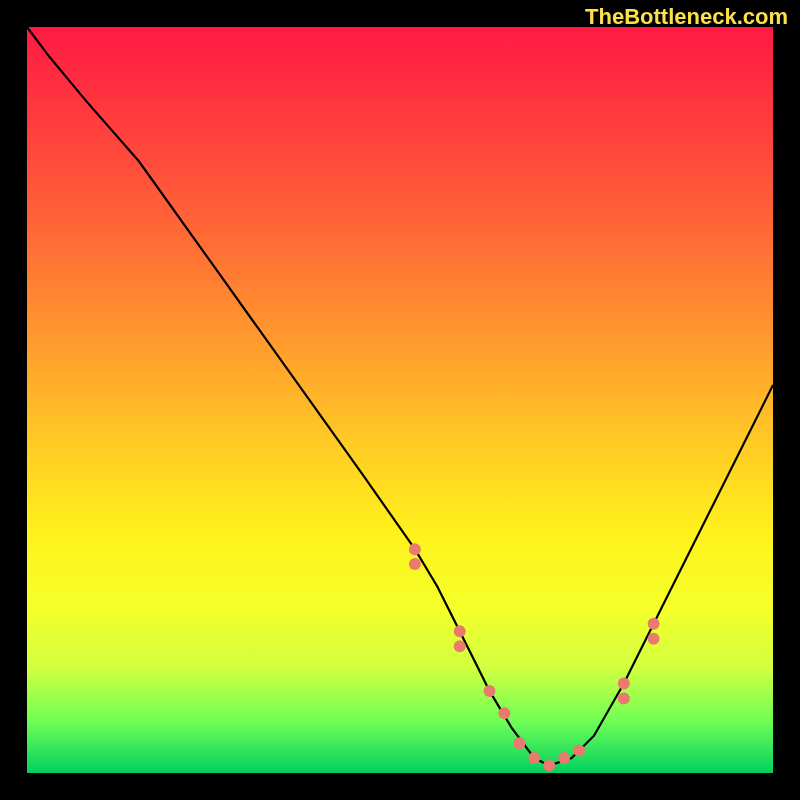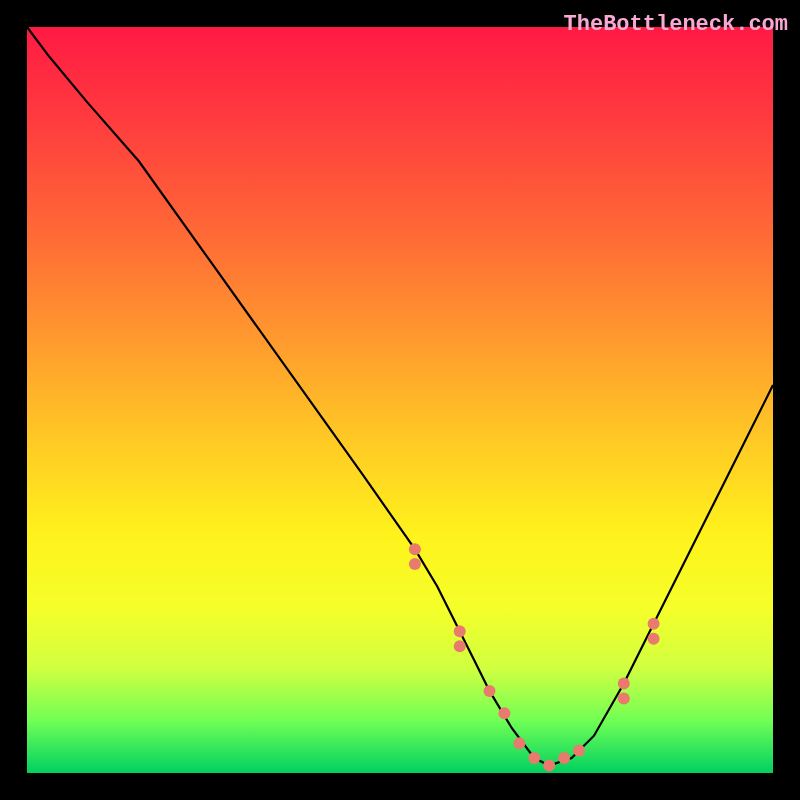--- a/index.html
+++ b/index.html
@@ -6,27 +6,26 @@
     margin: 0;
     padding: 0;
     background: #000;
     width: 800px;
     height: 800px;
     position: relative;
     font-family: Arial, sans-serif;
   }
   .watermark {
     position: absolute;
-    top: 12px;
+    top: 4px;
     right: 12px;
-    color: #f9a8d4;
+    color: #fde047;
     font-size: 22px;
     font-weight: bold;
     z-index: 10;
-    font-family: Liberation Mono, monospace;
   }
   .plot-area {
     position: absolute;
     left: 27px;
     top: 27px;
     width: 746px;
     height: 746px;
     
     background: linear-gradient(to bottom,
       #ff1a44 0%,

